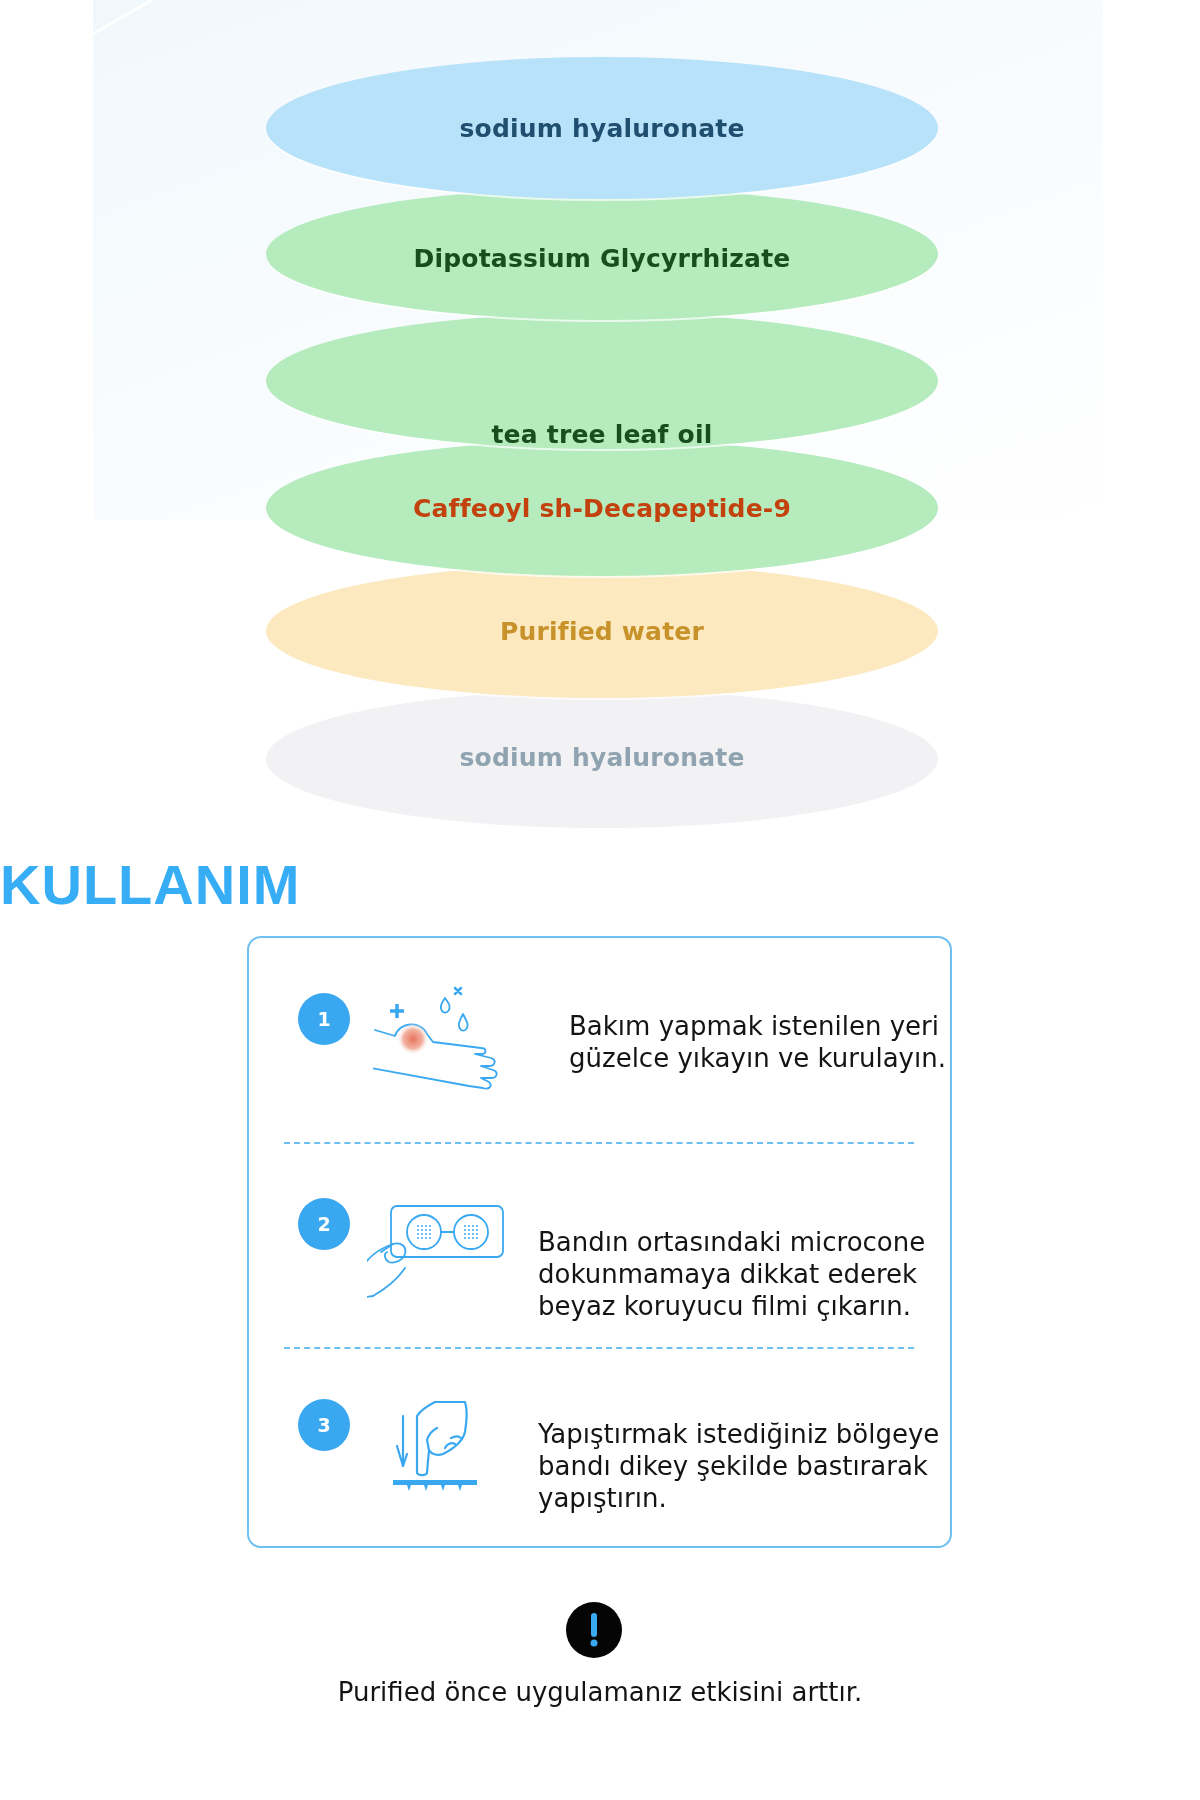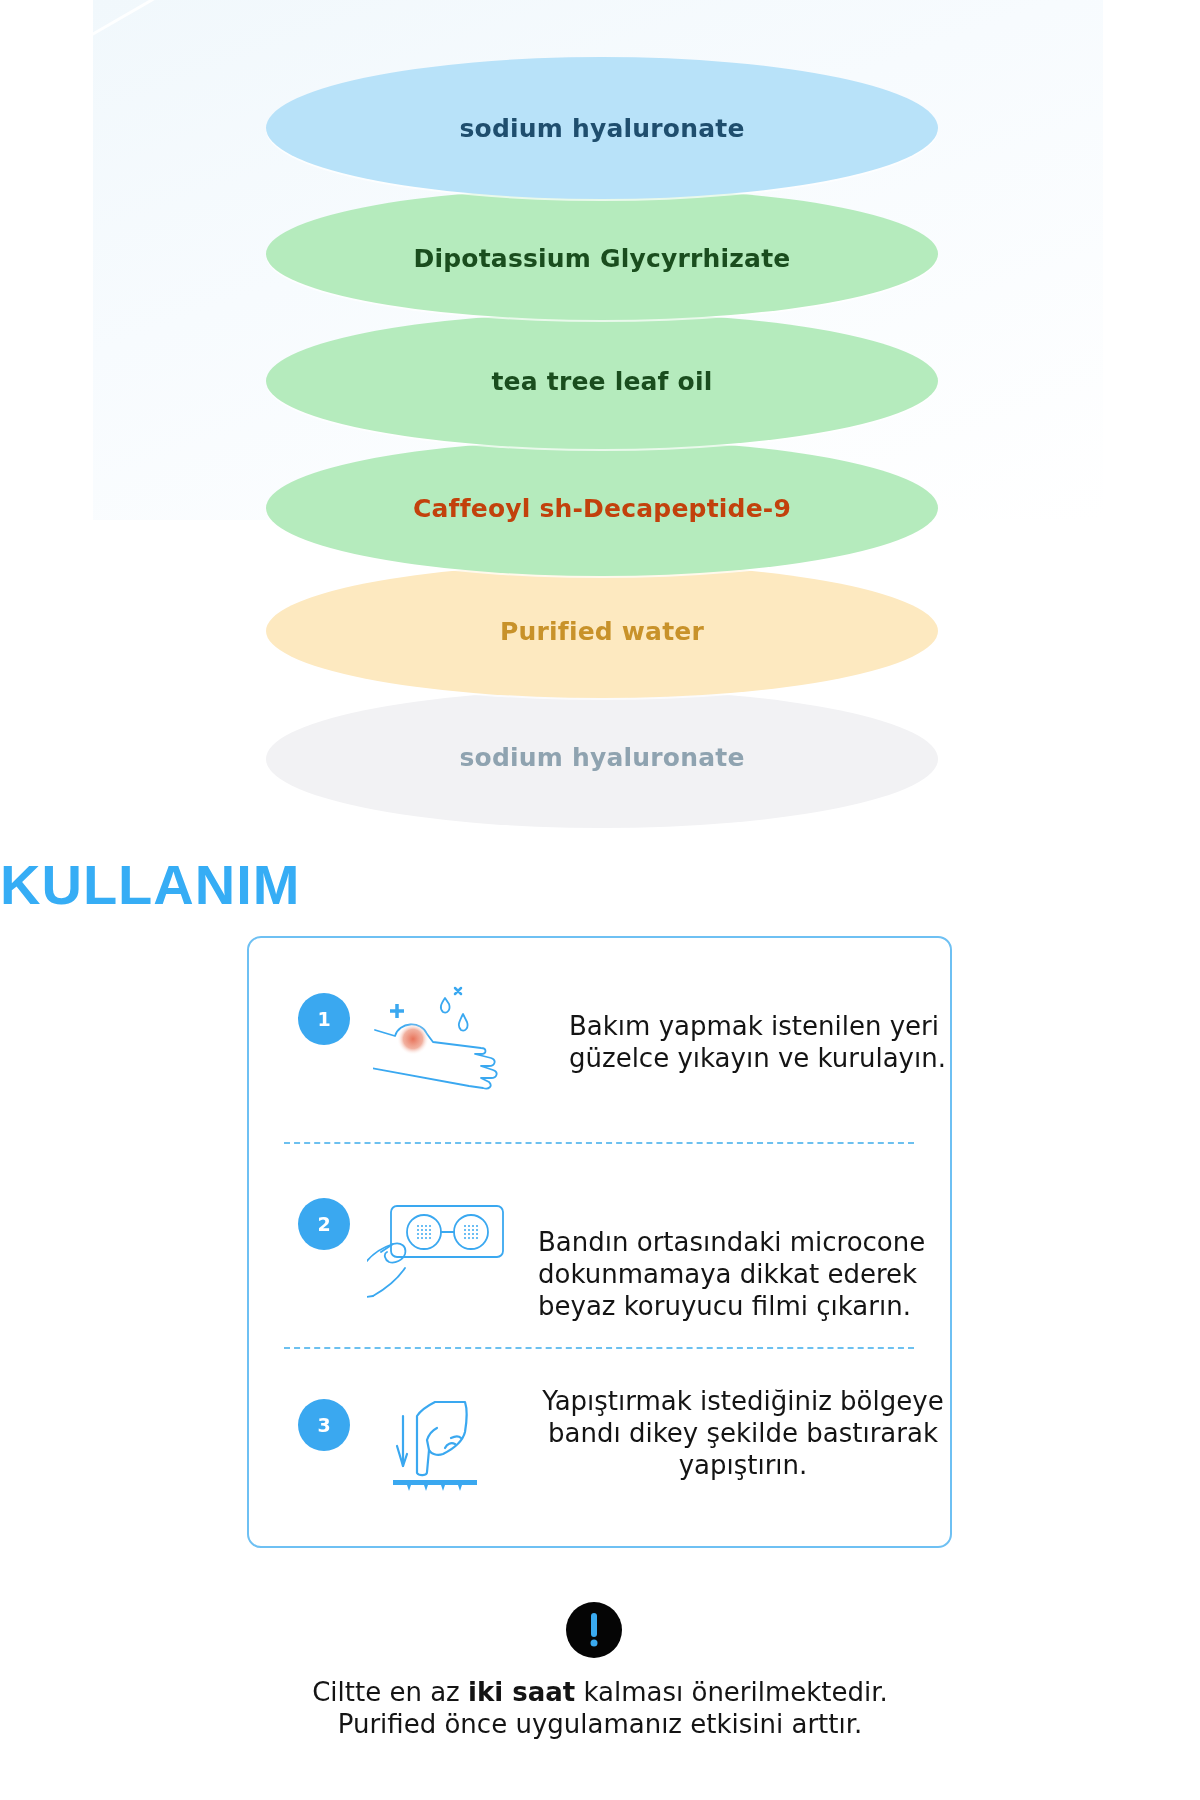--- a/index.html
+++ b/index.html
@@ -68,21 +68,21 @@
 <div>
   <div class="layer" style="top:690px;height:138px;background:#f2f2f4;color:#8fa3b0;box-shadow:none;">
     <span style="margin-top:-4px;">sodium hyaluronate</span>
   </div>
   <div class="layer" style="top:564px;height:134px;background:#fde9c0;color:#c8922a;">
     <span>Purified water</span>
   </div>
   <div class="layer" style="top:440px;height:136px;background:#b5ebbd;color:#c2410c;">
     <span>Caffeoyl sh-Decapeptide-9</span>
   </div>
-  <div class="layer" style="top:313px;height:136px;background:#b5ebbd;color:#1a4d1e;">
+  <div class="layer" style="top:313px;height:136px;background:#b5ebbd;color:#1a4d1e;align-items:flex-end;">
     <span>tea tree leaf oil</span>
   </div>
   <div class="layer" style="top:188px;height:132px;background:#b5ebbd;color:#1a4d1e;">
     <span style="margin-top:8px;">Dipotassium Glycyrrhizate</span>
   </div>
   <div class="layer" style="top:57px;height:142px;background:#b8e2f9;color:#1f4e6e;">
     <span>sodium hyaluronate</span>
   </div>
 </div>
 
@@ -177,27 +177,26 @@
         <path d="M12 50 L18 70 L22 58"></path>
       </g>
       <rect x="8" y="84" width="84" height="5" fill="#3aa8f0"></rect>
       <g fill="#3aa8f0">
         <path d="M22 89 L24 95 L26 89 Z"></path>
         <path d="M39 89 L41 95 L43 89 Z"></path>
         <path d="M56 89 L58 95 L60 89 Z"></path>
         <path d="M73 89 L75 95 L77 89 Z"></path>
       </g>
     </svg>
-    <div class="step-text" style="top:447px;text-align:center;">Yapıştırmak istediğiniz bölgeye bandı dikey şekilde bastırarak yapıştırın.</div>
+    <div class="step-text" style="top:480px;">Yapıştırmak istediğiniz bölgeye bandı dikey şekilde bastırarak yapıştırın.</div>
   </div>
 </div>
 
 <div class="alert-icon">
   <svg width="16" height="36" viewBox="0 0 16 36">
     <rect x="5" y="1" width="6" height="24" rx="3" fill="#3aaaf0"></rect>
     <circle cx="8" cy="31" r="3.5" fill="#3aaaf0"></circle>
   </svg>
 </div>
 
 <div class="note">
-  <div><span>Ciltte en az </span><b>iki saat</b><span> kalması önerilmektedir.</span></div>
   <div>Purified önce uygulamanız etkisini arttır.</div>
 </div>
 
 </body></html>

